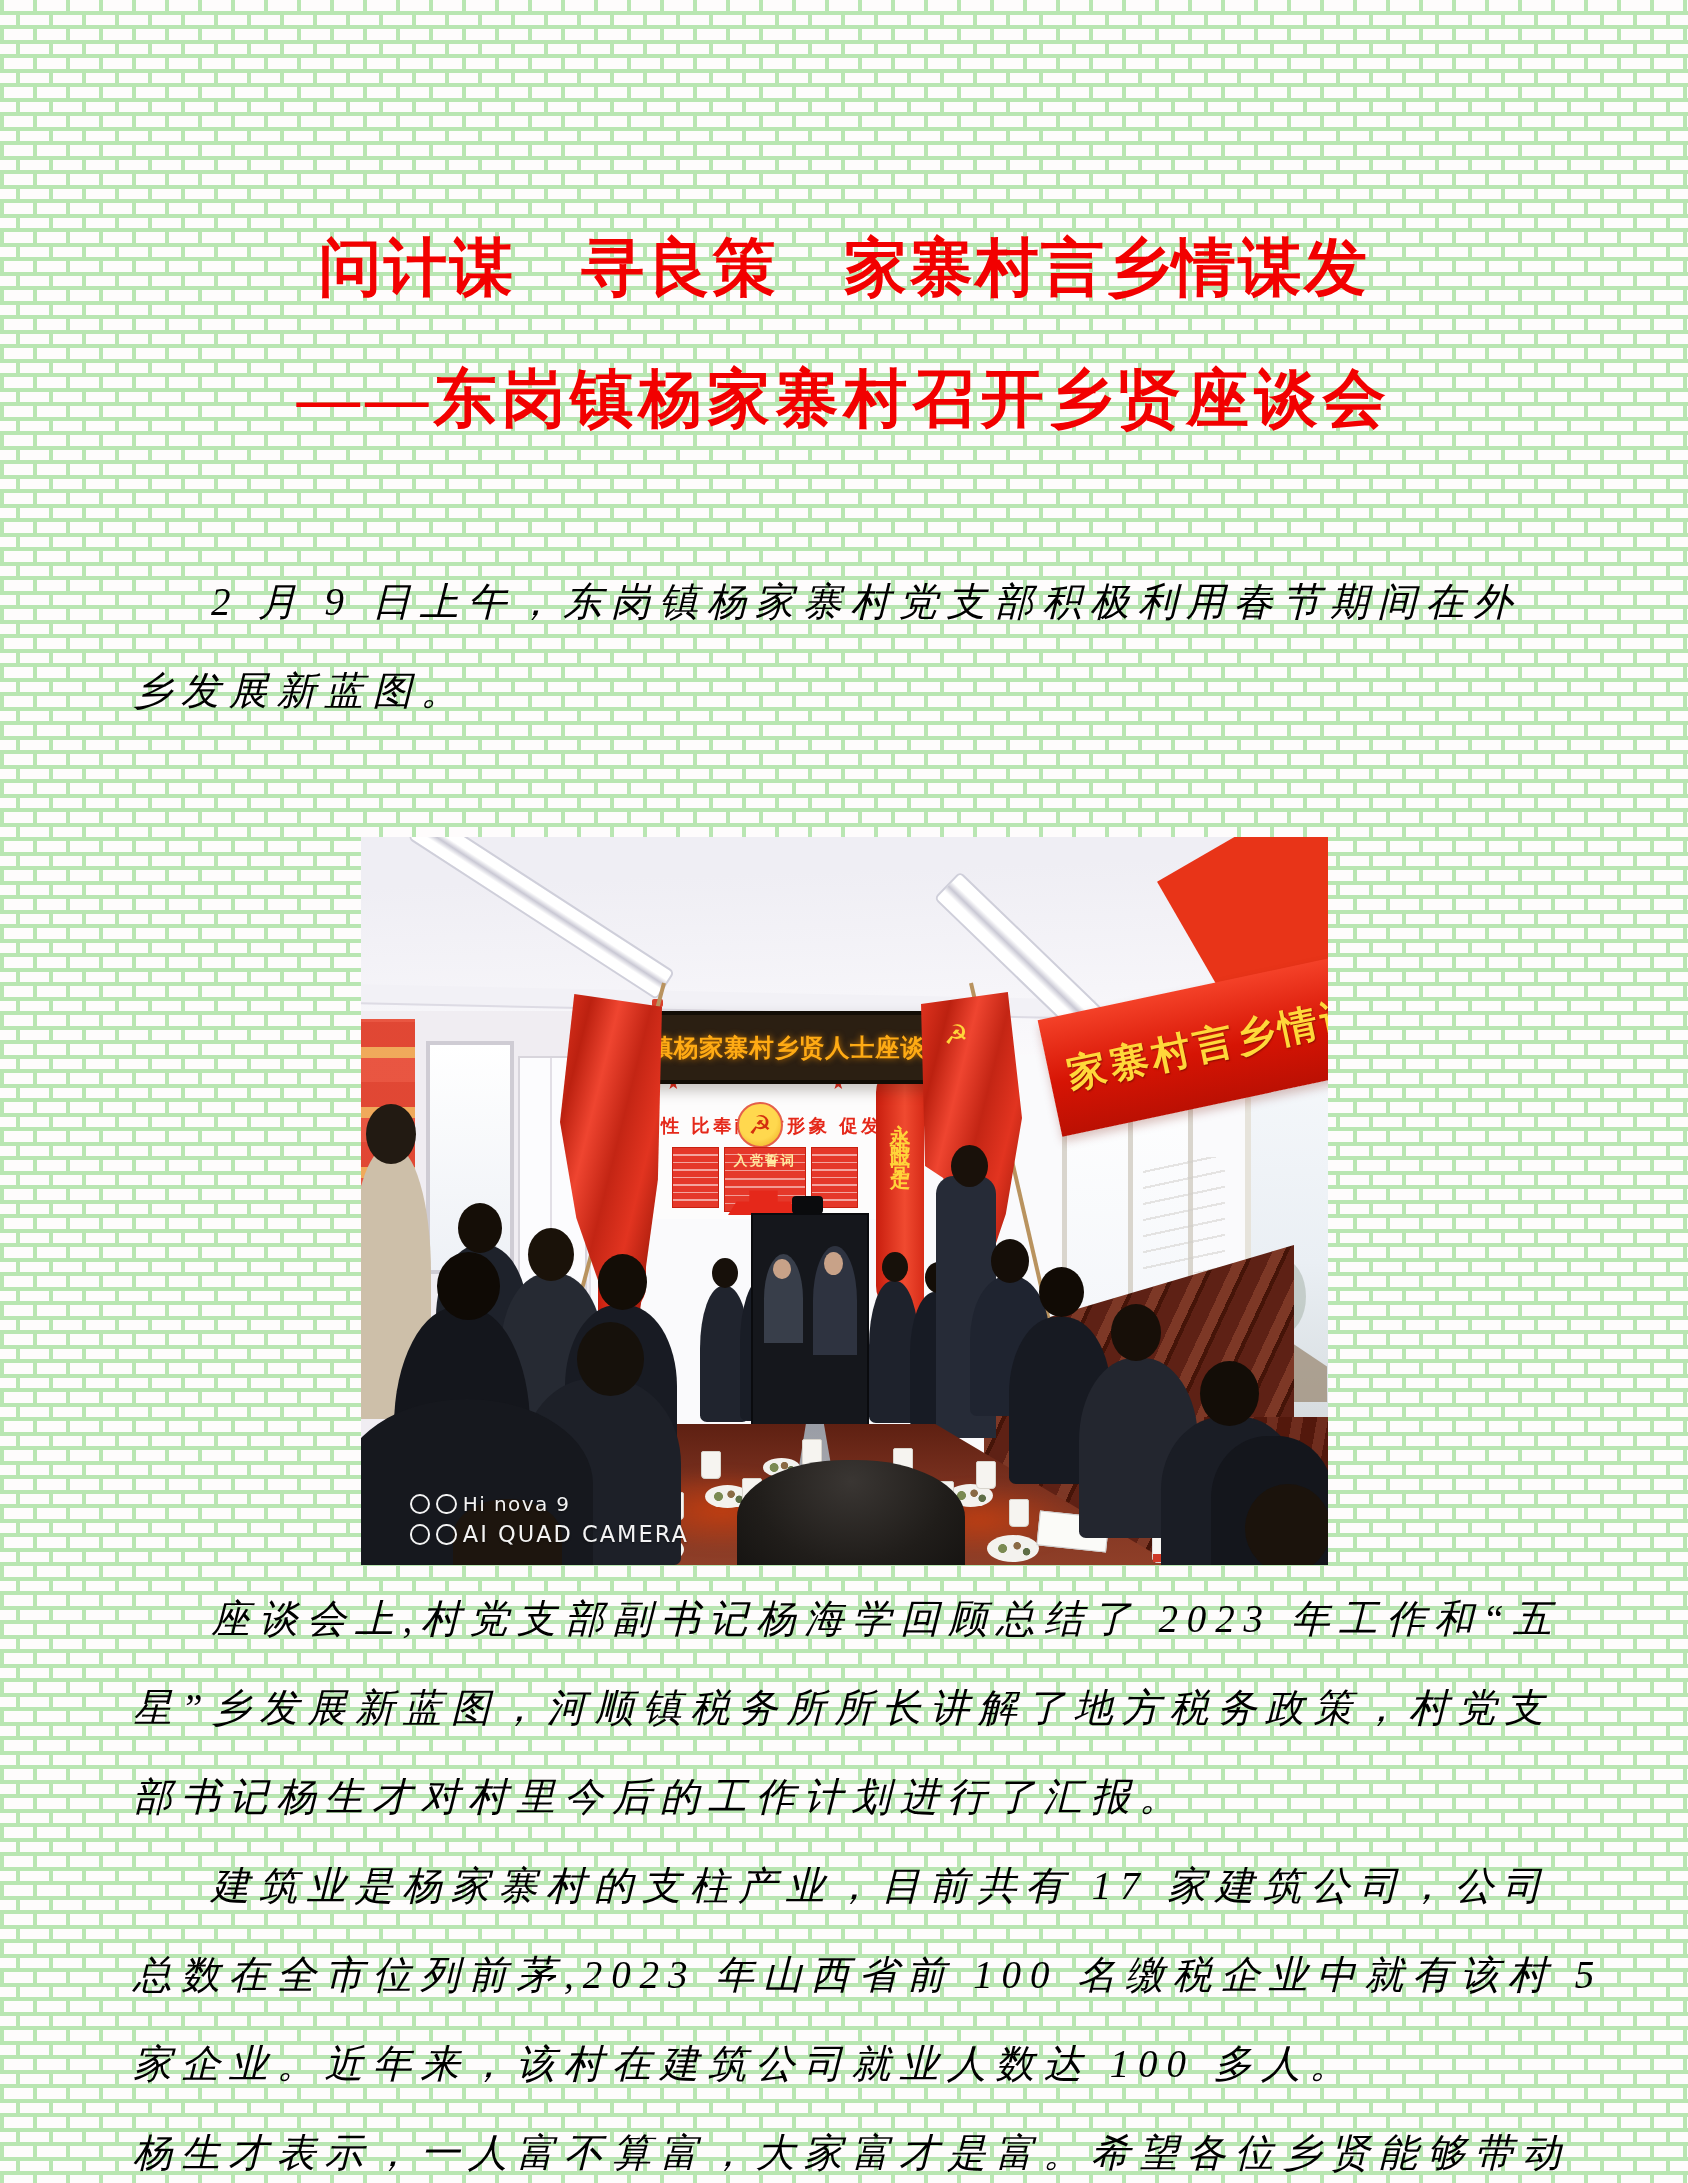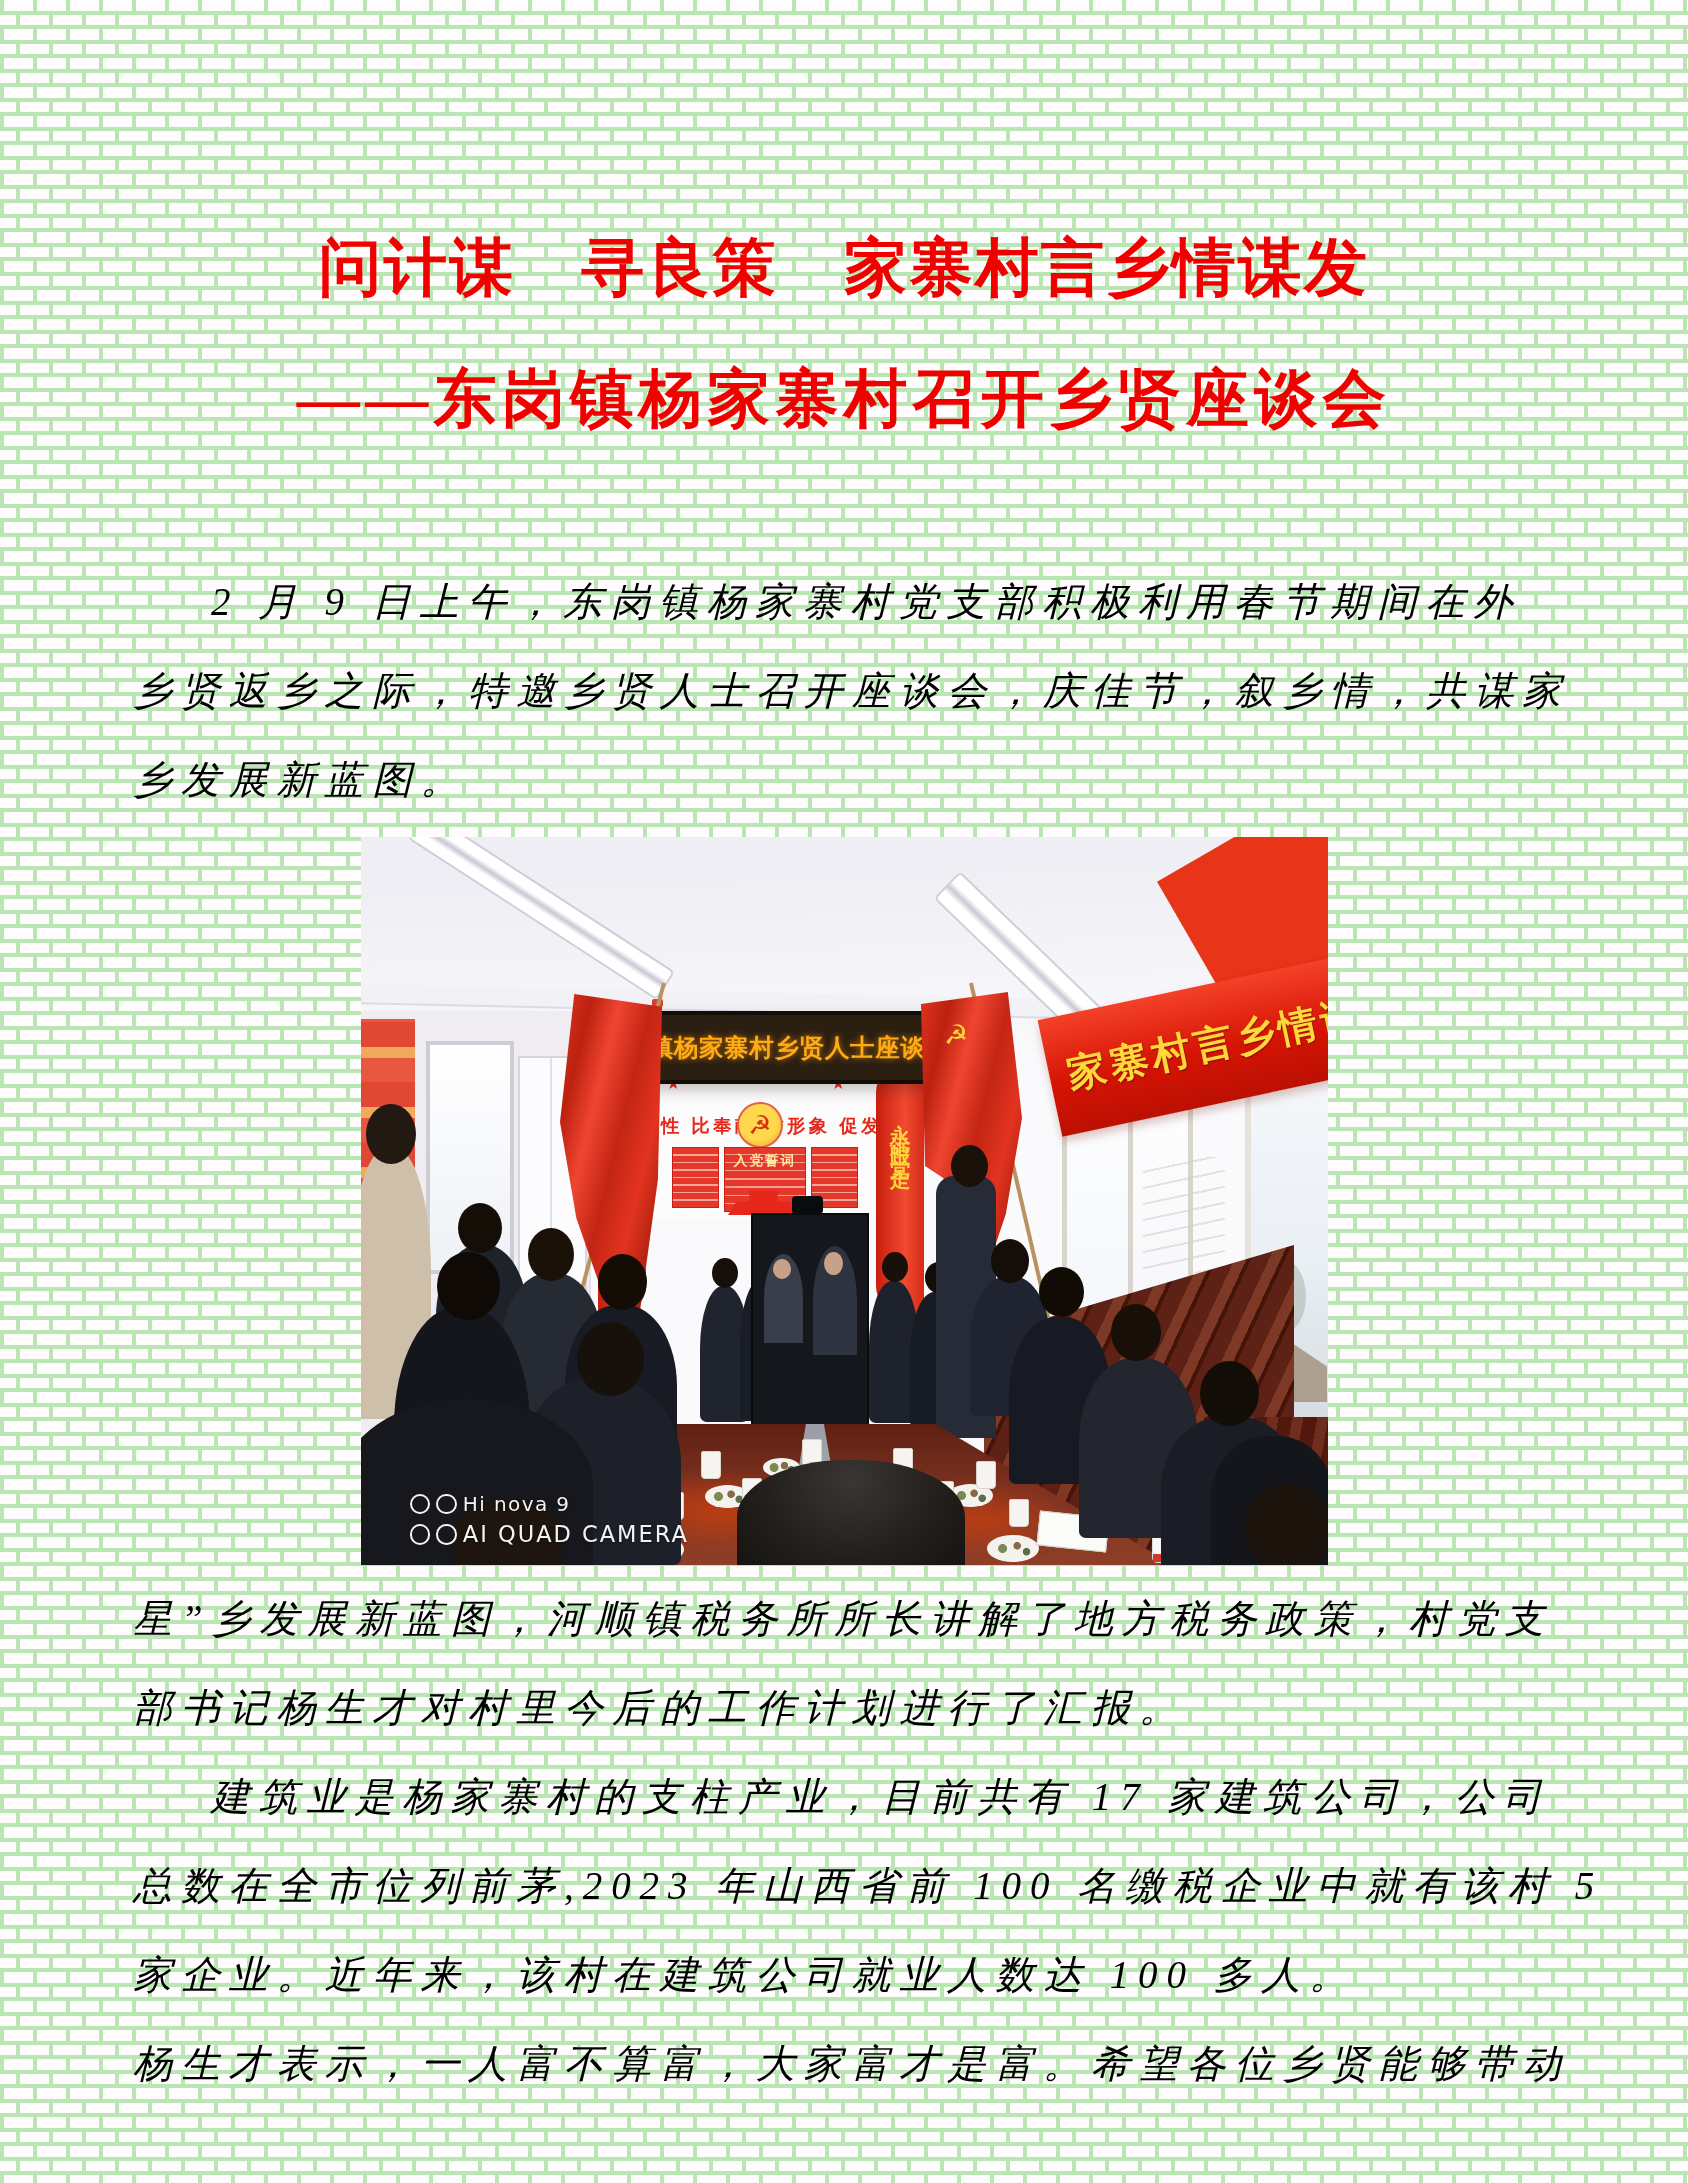--- a/index.html
+++ b/index.html
@@ -149,21 +149,20 @@
 </head>
 <body>
 
 <div class="page">
 
   <h1 class="t1">问计谋　寻良策　家寨村言乡情谋发</h1>
   <h1 class="t2">——东岗镇杨家寨村召开乡贤座谈会</h1>
 
   <div class="bodyblock bA">
     <div class="bline ind">2 月 9 日上午，东岗镇杨家寨村党支部积极利用春节期间在外</div>
-    <div class="bline">乡贤返乡之际，特邀乡贤人士召开座谈会，庆佳节，叙乡情，共谋家</div>
     <div class="bline">乡发展新蓝图。</div>
   </div>
 
   <figure class="photo">
     <div class="ceil"></div>
     <div class="ctrim"></div>
     <div class="fix f1"></div>
     <div class="fix f2"></div>
     <div class="wallL"></div>
     <div class="posterL"></div>
@@ -306,20 +305,21 @@
       </div>
       <div class="row">
         <i class="c"></i>
           <i class="c"></i>
         <span class="w2">AI QUAD CAMERA</span>
       </div>
     </div>
   </figure>
 
   <div class="bodyblock bB">
+    <div class="bline ind">座谈会上,村党支部副书记杨海学回顾总结了 2023 年工作和“五</div>
     <div class="bline">星”乡发展新蓝图，河顺镇税务所所长讲解了地方税务政策，村党支</div>
     <div class="bline">部书记杨生才对村里今后的工作计划进行了汇报。</div>
     <div class="bline ind">建筑业是杨家寨村的支柱产业，目前共有 17 家建筑公司，公司</div>
     <div class="bline">总数在全市位列前茅,2023 年山西省前 100 名缴税企业中就有该村 5</div>
     <div class="bline">家企业。近年来，该村在建筑公司就业人数达 100 多人。</div>
     <div class="bline">杨生才表示，一人富不算富，大家富才是富。希望各位乡贤能够带动</div>
   </div>
 
 </div>
 

